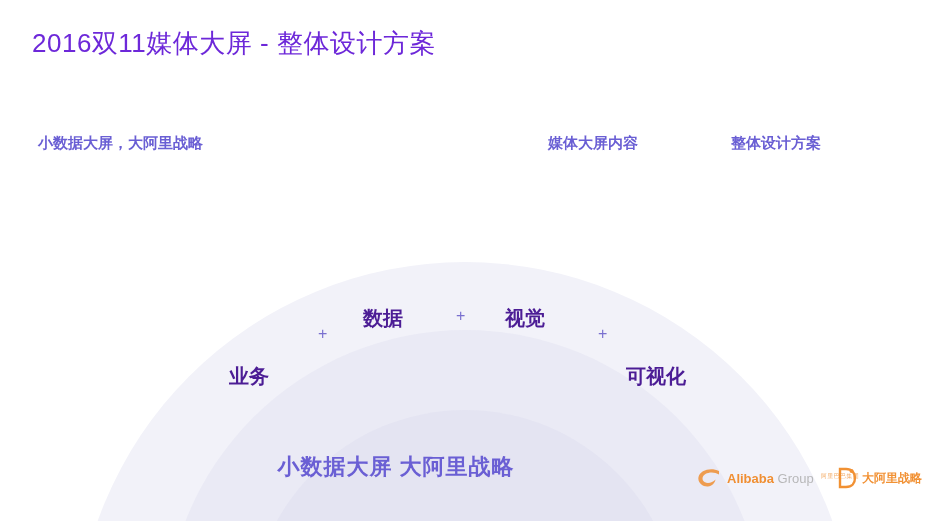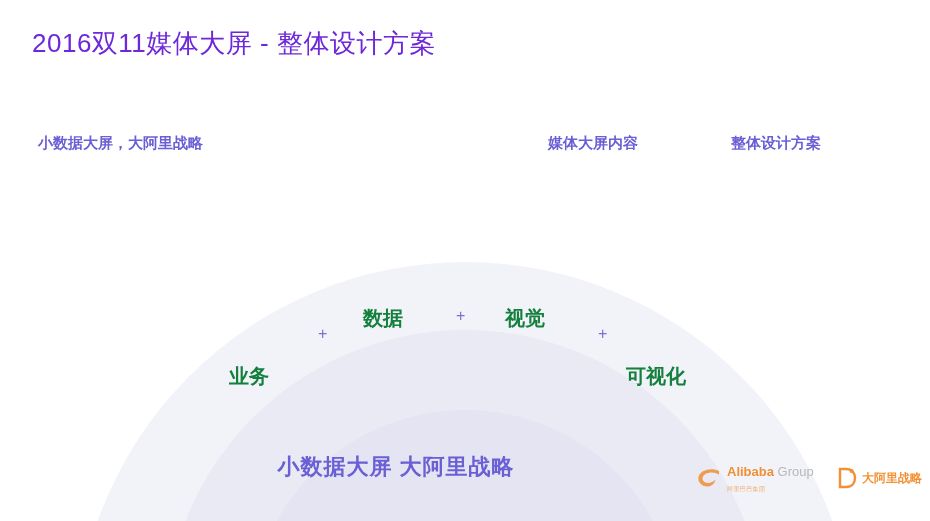--- a/index.html
+++ b/index.html
@@ -86,21 +86,21 @@
     width: 430px;
     height: 430px;
     left: 250px;
     top: 410px;
     background: #e4e4f2;
   }
 
   
   .arc-label {
     position: absolute;
-    color: #15803d;
+    color: #4c1d95;
     font-size: 20px;
     font-weight: 600;
     white-space: nowrap;
   }
   .arc-plus {
     position: absolute;
     color: #7a70cf;
     font-size: 16px;
     font-weight: 400;
     white-space: nowrap;
@@ -143,21 +143,21 @@
     align-items: center;
     height: 30px;
   }
   #alibaba-mark {
     width: 26px;
     height: 20px;
     margin-right: 4px;
   }
   #alibaba-wordmark {
     display: flex;
-    flex-direction: column;
+    flex-direction: row;
     justify-content: center;
     line-height: 1;
     gap: 7px;
   }
   #alibaba-en {
     font-size: 13px;
     font-weight: bold;
     color: #f08218;
     white-space: nowrap;
   }

